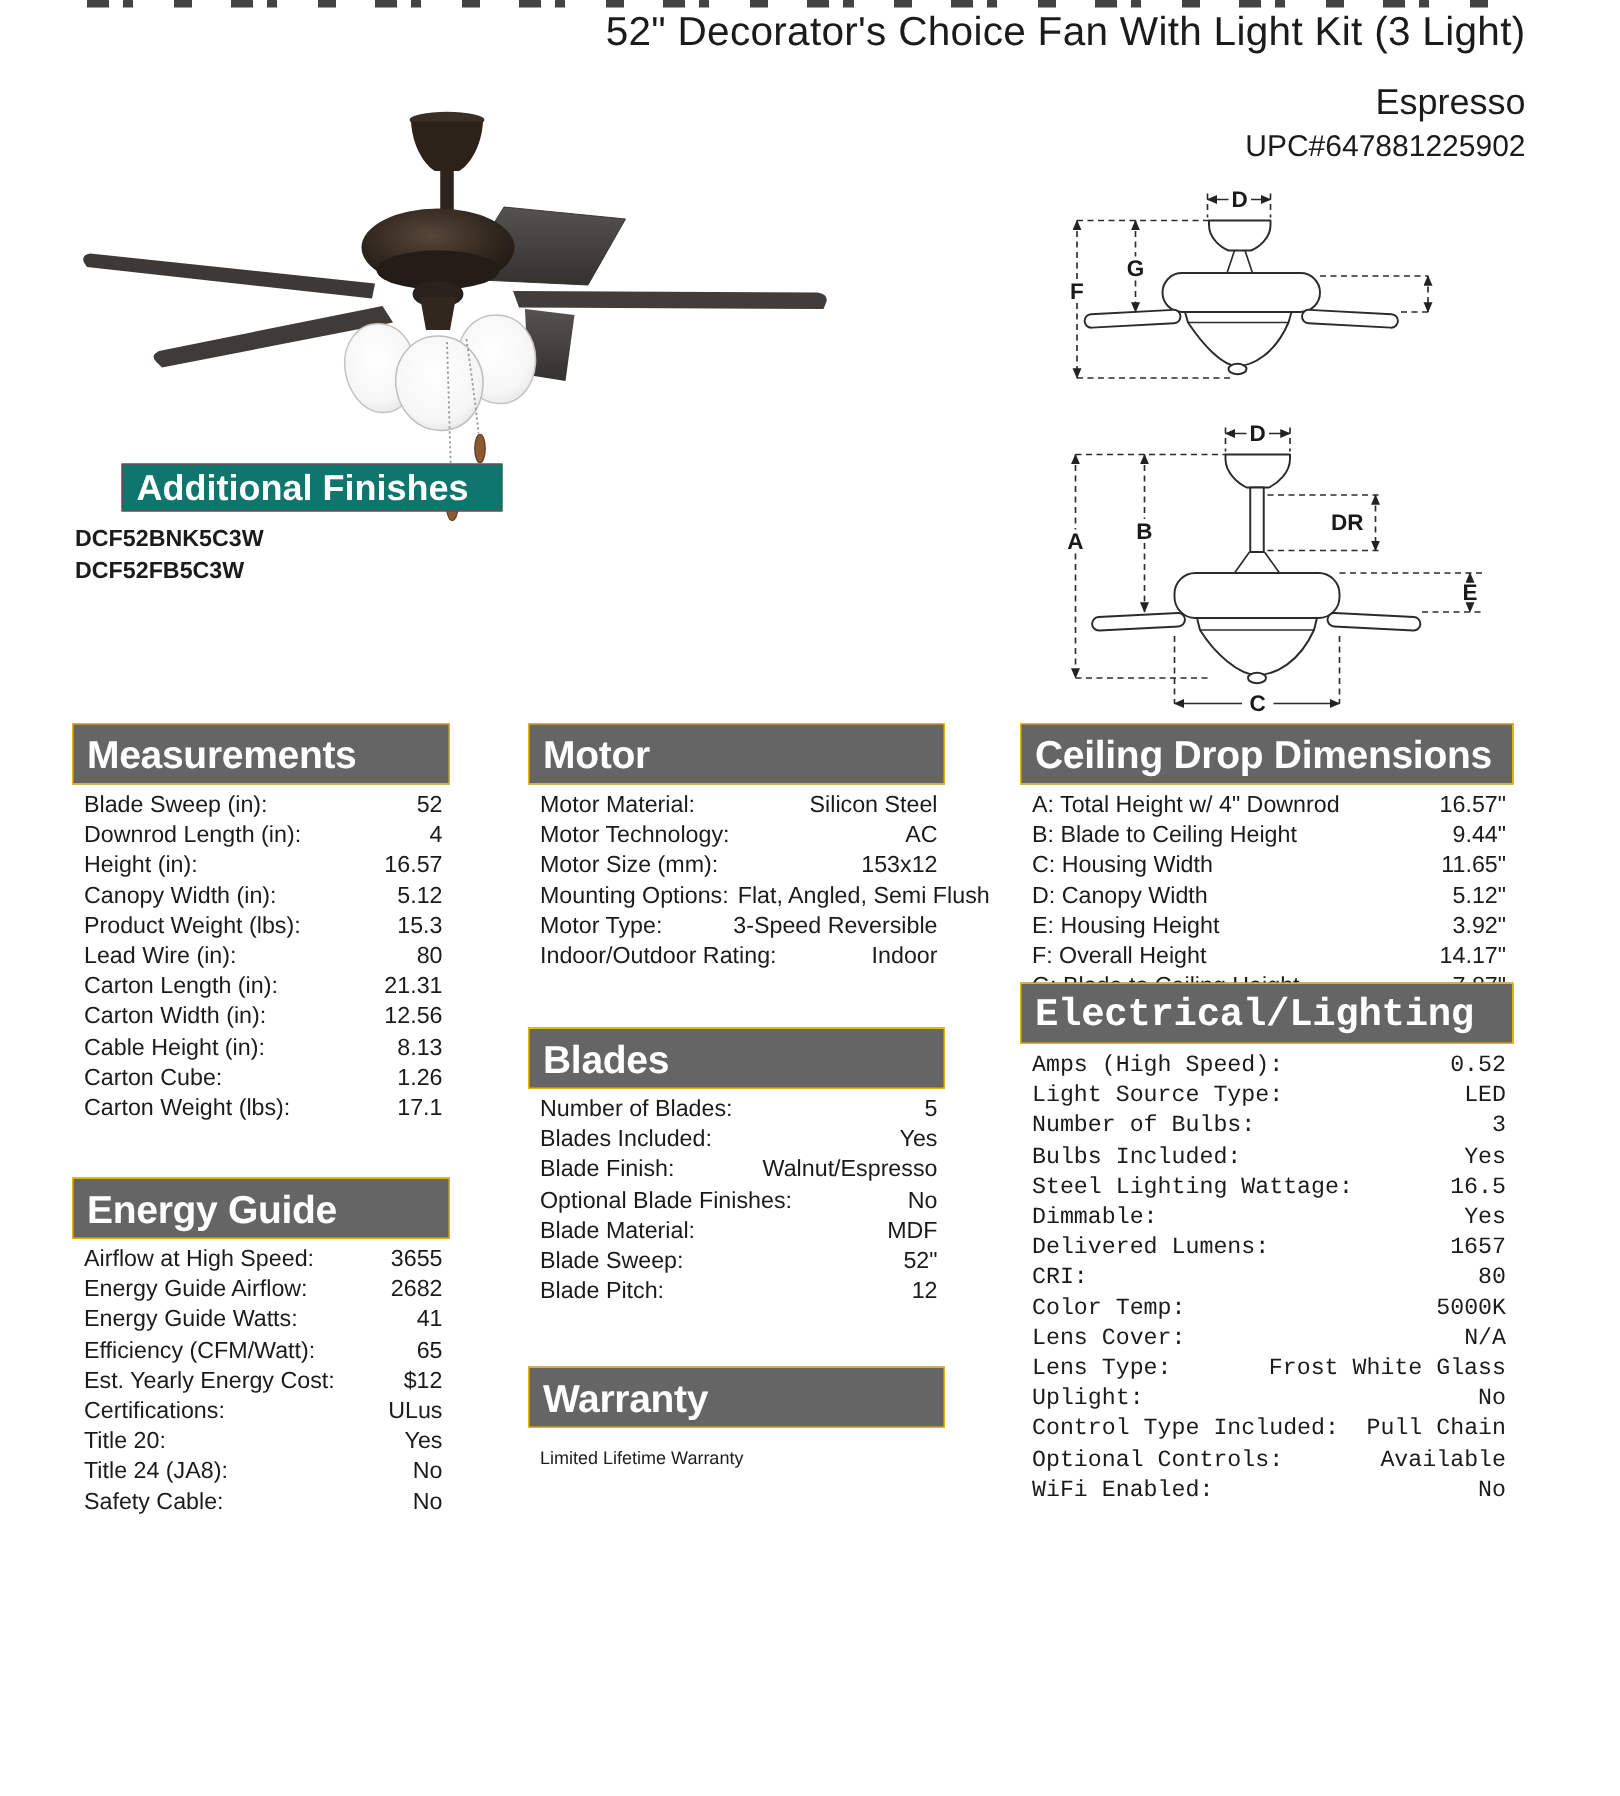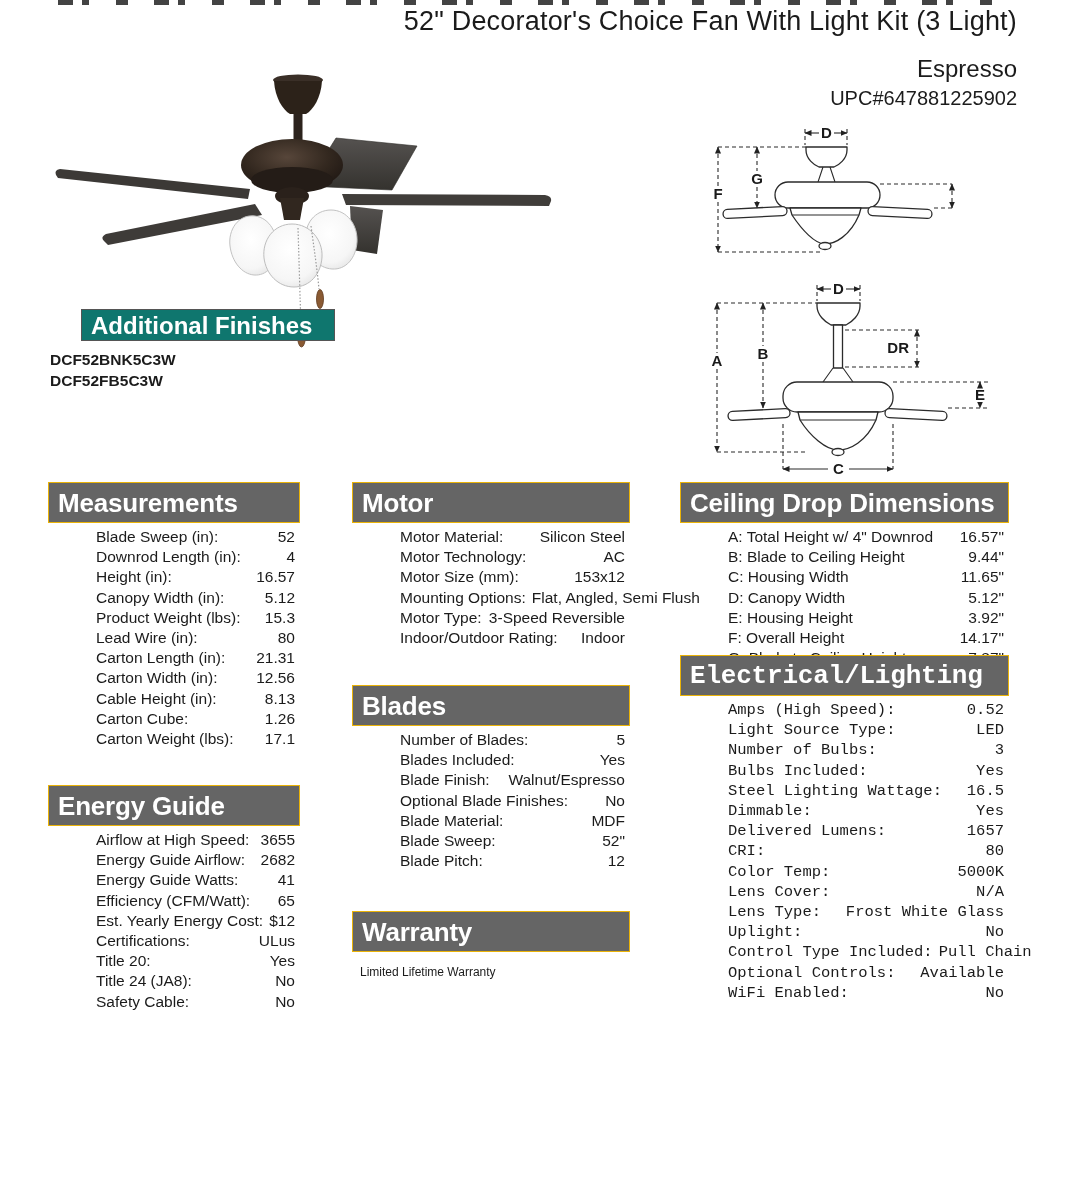--- a/index.html
+++ b/index.html
@@ -16,21 +16,21 @@
   #doc-header{top:6px;left:0;width:1017px;text-align:right;}
   #doc-title{font-size:27px;line-height:30px;font-weight:400;letter-spacing:.2px;}
   #doc-finish{font-size:24px;line-height:26px;margin-top:20px;}
   #doc-upc{font-size:20px;line-height:24px;margin-top:4px;}
 
   
   .section{position:absolute;}
   .sec-header{background:#656565;color:#ffffff;font-weight:bold;font-size:26px;
     height:41px;line-height:41px;padding-left:9px;letter-spacing:-0.2px;
     border:1px solid #eab308;box-sizing:border-box;}
-  .spec-rows{margin-top:4px;margin-left:40px;}
+  .spec-rows{margin-top:4px;}
   .spec-row{display:flex;justify-content:space-between;font-size:15.5px;line-height:20.2px;
     padding:0 5px 0 8px;}
   .spec-row .lbl{white-space:pre;}
   .spec-row .val{white-space:pre;text-align:center;padding-left:6px;}
   .warranty-text{font-size:12px;line-height:20px;padding:10px 0 0 8px;}
 
   
   #add-finishes-bar{left:48px;top:309px;width:254px;height:32px;background:#0f766e;
     color:#fff;font-weight:bold;font-size:24px;line-height:32px;padding-left:9px;
     box-sizing:border-box;border:1px solid #555;margin-left:33px;}

